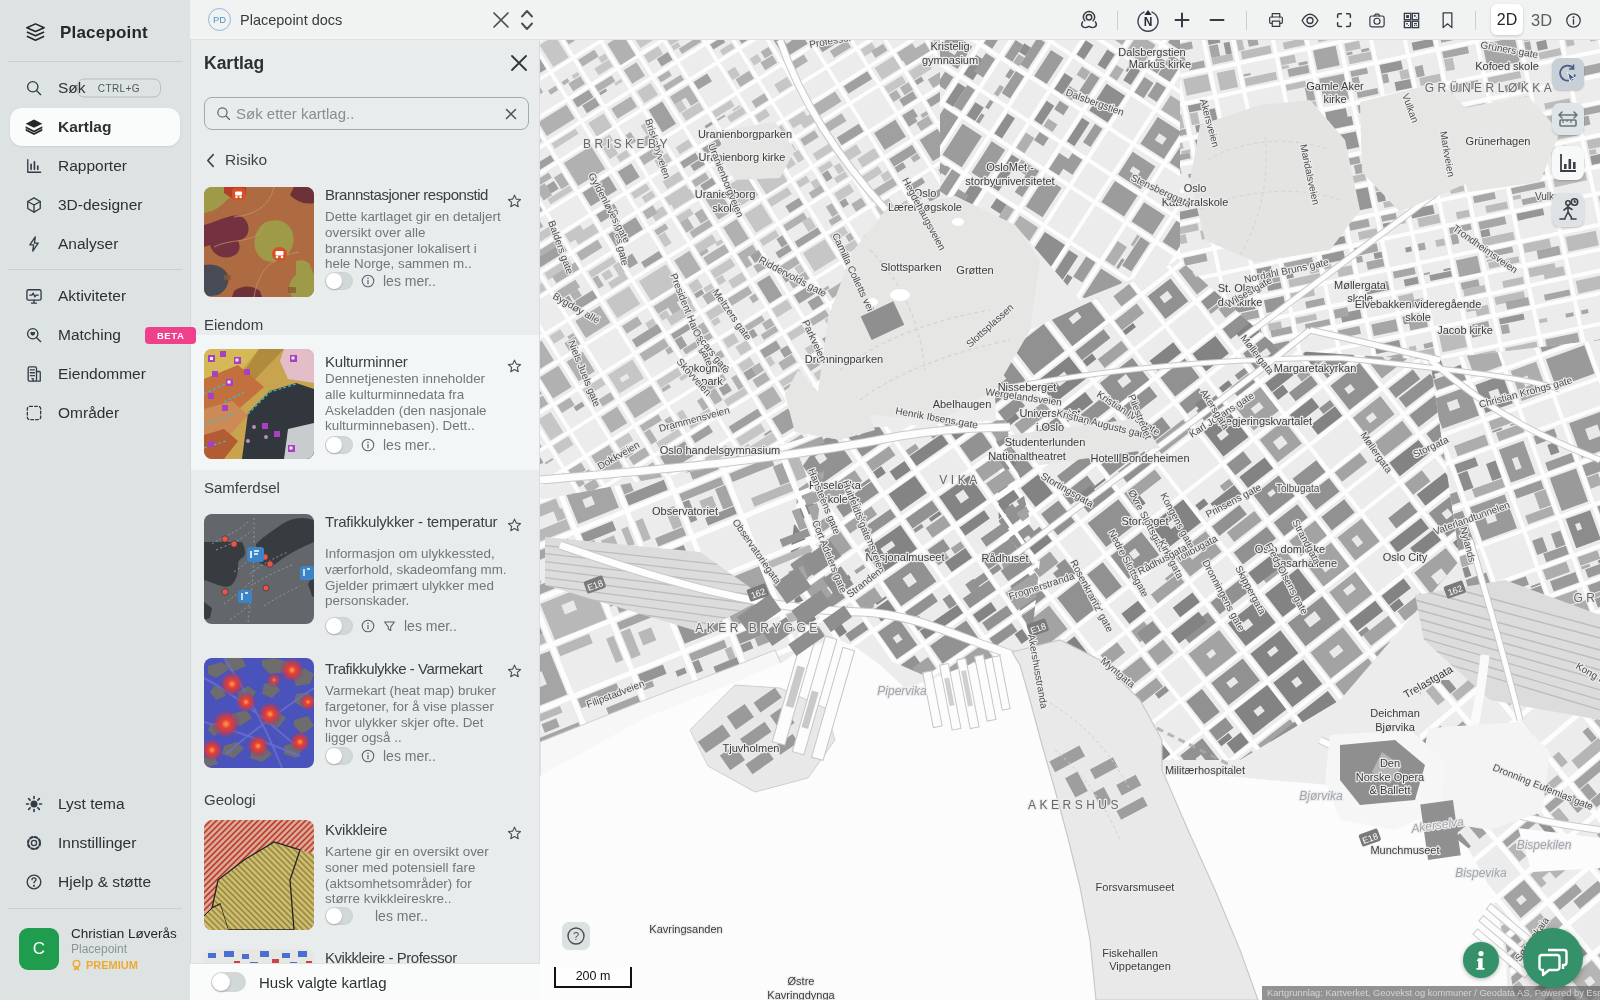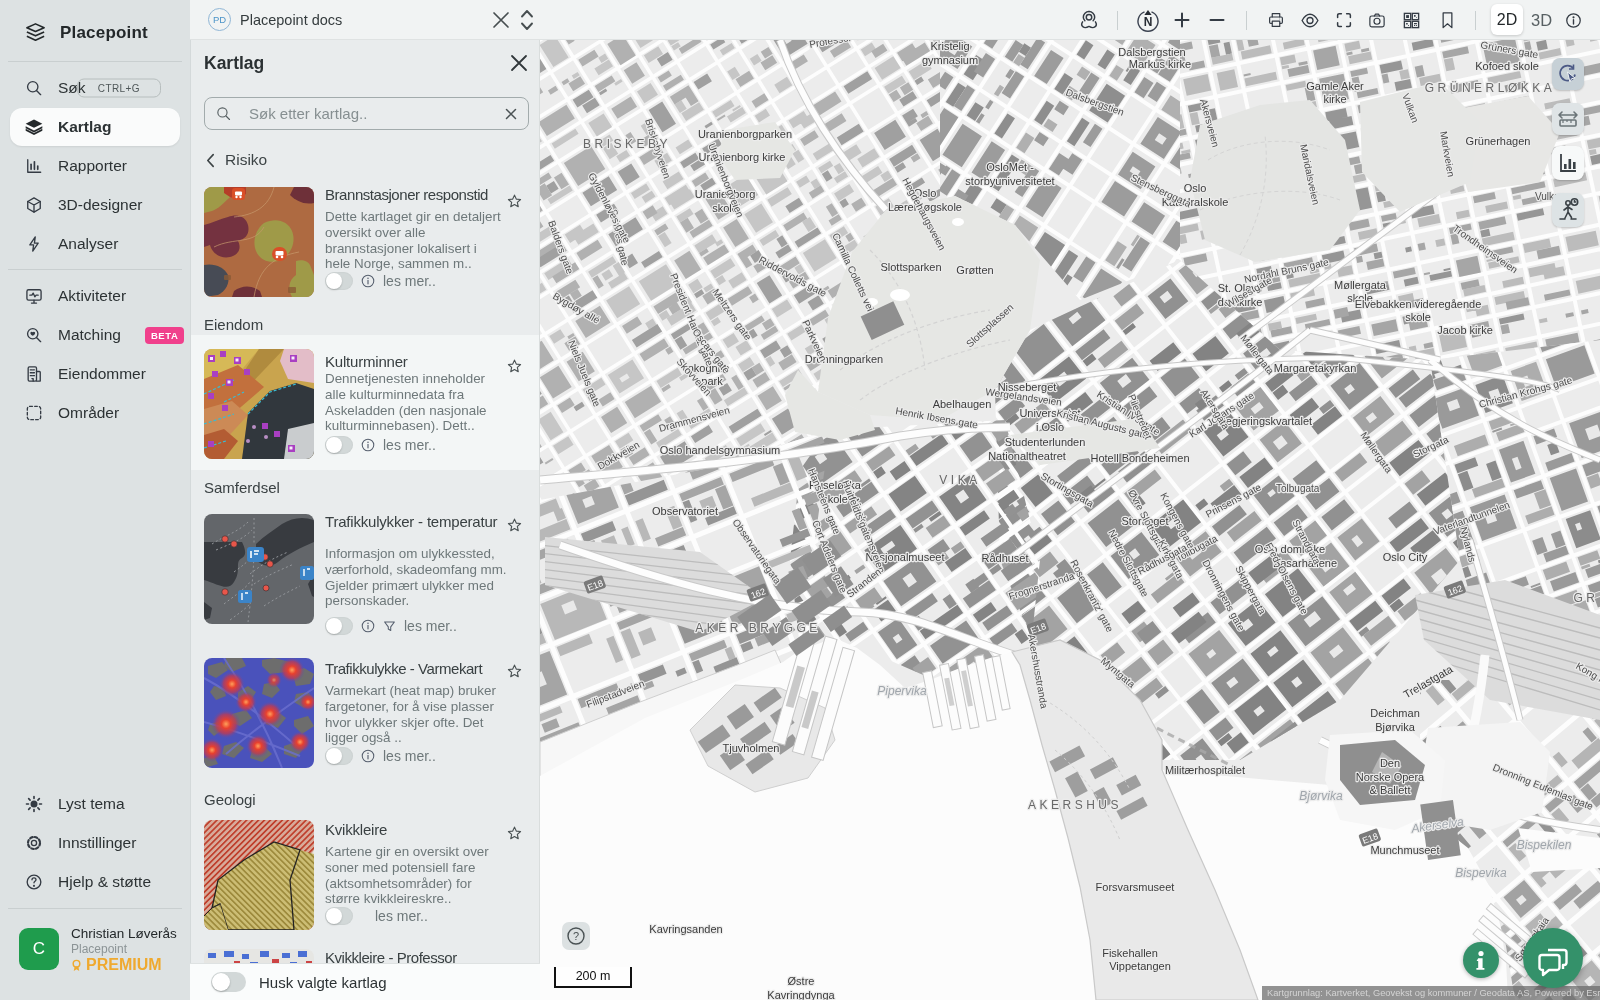--- a/index.html
+++ b/index.html
@@ -4,34 +4,34 @@
 *{margin:0;padding:0;box-sizing:border-box;}
 html,body{width:1600px;height:1000px;overflow:hidden;background:#e9eced;font-family:"Liberation Sans",sans-serif;}
 #sidebar{position:absolute;left:0;top:0;width:190px;height:1000px;background:#dde2e3;z-index:5;}
 .sb-logo{display:flex;align-items:center;gap:13px;padding:21px 0 17px 24px;}
 .sb-logo .lt{font-size:17px;font-weight:bold;color:#23282a;letter-spacing:.2px;}
 .sb-div{height:1px;background:#c9cfd0;margin:0 8px;}
 .sb-item{display:flex;align-items:center;gap:14px;height:38px;margin:1px 10px;padding-left:14px;border-radius:10px;color:#2c3234;font-size:15.5px;position:relative;}
 .sb-item svg{flex:0 0 auto;}
 .sb-item.sel{background:#fafbfb;box-shadow:0 1px 2px rgba(0,0,0,.08);font-weight:bold;border-radius:12px;}
 .kbd{position:absolute;right:19px;top:50%;transform:translateY(-50%);border:1px solid #b7bebe;border-radius:7px;font-size:10px;color:#4f5759;padding:3px 20px;letter-spacing:.4px;}
-.beta{background:#f0408c;color:#fff;font-size:9.5px;font-weight:bold;letter-spacing:.6px;border-radius:4px;padding:3px 6px;margin-left:10px;}
+.beta{background:#f0408c;color:#fff;font-size:9.5px;font-weight:bold;letter-spacing:.6px;border-radius:4px;padding:3px 12px;margin-left:10px;}
 #sb-bottom{position:absolute;left:0;bottom:9px;width:190px;}
 .sb-user{display:flex;align-items:center;gap:12px;padding:16px 0 18px 19px;}
 .avatar{width:40px;height:42px;border-radius:9px;background:#1f9c4d;color:#fff;font-size:17px;display:flex;align-items:center;justify-content:center;}
 .uname{font-size:13.5px;color:#23282a;line-height:17px;}
 .uorg{font-size:12px;color:#8c9496;line-height:15px;}
-.uprem{font-size:16px;color:#efa92f;font-weight:bold;line-height:16px;display:flex;align-items:center;gap:4px;}
+.uprem{font-size:11px;color:#efa92f;font-weight:bold;line-height:16px;display:flex;align-items:center;gap:4px;}
 #topbar{position:absolute;left:190px;top:0;width:1410px;height:40px;background:#f1f3f3;border-bottom:1px solid #dfe2e2;z-index:4;}
 .chip{position:absolute;left:18px;top:8px;display:flex;align-items:center;gap:9px;}
 .pd{width:23px;height:23px;border-radius:50%;border:1.5px solid #90b6d6;color:#4b93c8;font-size:9.5px;display:flex;align-items:center;justify-content:center;}
 .chipt{font-size:14.5px;color:#343b3d;}
 #panel{position:absolute;left:190px;top:40px;width:350px;height:925px;background:#e9eced;border-left:1px solid #d4d9da;border-right:1px solid #d9dddd;z-index:3;overflow:hidden;}
 .ph{font-size:17.5px;font-weight:bold;color:#2b3133;position:absolute;left:13px;top:13px;}
-.search{position:absolute;left:13px;top:57px;width:325px;height:33px;border:1.5px solid #a2abac;border-radius:8px;display:flex;align-items:center;padding:0 10px;gap:17px;}
+.search{position:absolute;left:13px;top:57px;width:325px;height:33px;border:1.5px solid #a2abac;border-radius:8px;display:flex;align-items:center;padding:0 10px;gap:4px;}
 .search .pl{color:#868f91;font-size:15px;flex:1;}
 .back{position:absolute;left:15px;top:111px;display:flex;align-items:center;gap:10px;font-size:15.5px;color:#3d4446;}
 .thumb{position:absolute;left:13px;top:0;width:110px;height:110px;border-radius:8px;overflow:hidden;}
 .ct{position:absolute;left:134px;top:1px;width:186px;font-size:15px;font-weight:400;color:#394042;line-height:16.2px;letter-spacing:-.2px;}
 .nw{white-space:nowrap;letter-spacing:-.45px;}
 .cd{position:absolute;left:134px;width:200px;font-size:13.4px;color:#6e787a;line-height:15.8px;}
 .crow{position:absolute;left:134px;display:flex;align-items:center;gap:8px;}
 .tgl{width:28px;height:18px;border-radius:9px;background:#d2d8d8;position:relative;box-shadow:inset 0 0 2px rgba(0,0,0,.08);}
 .tgl::after{content:"";position:absolute;left:1px;top:1px;width:16px;height:16px;border-radius:50%;background:#fff;box-shadow:0 1px 2px rgba(0,0,0,.2);}
 .lm{font-size:14px;color:#6e787a;}

